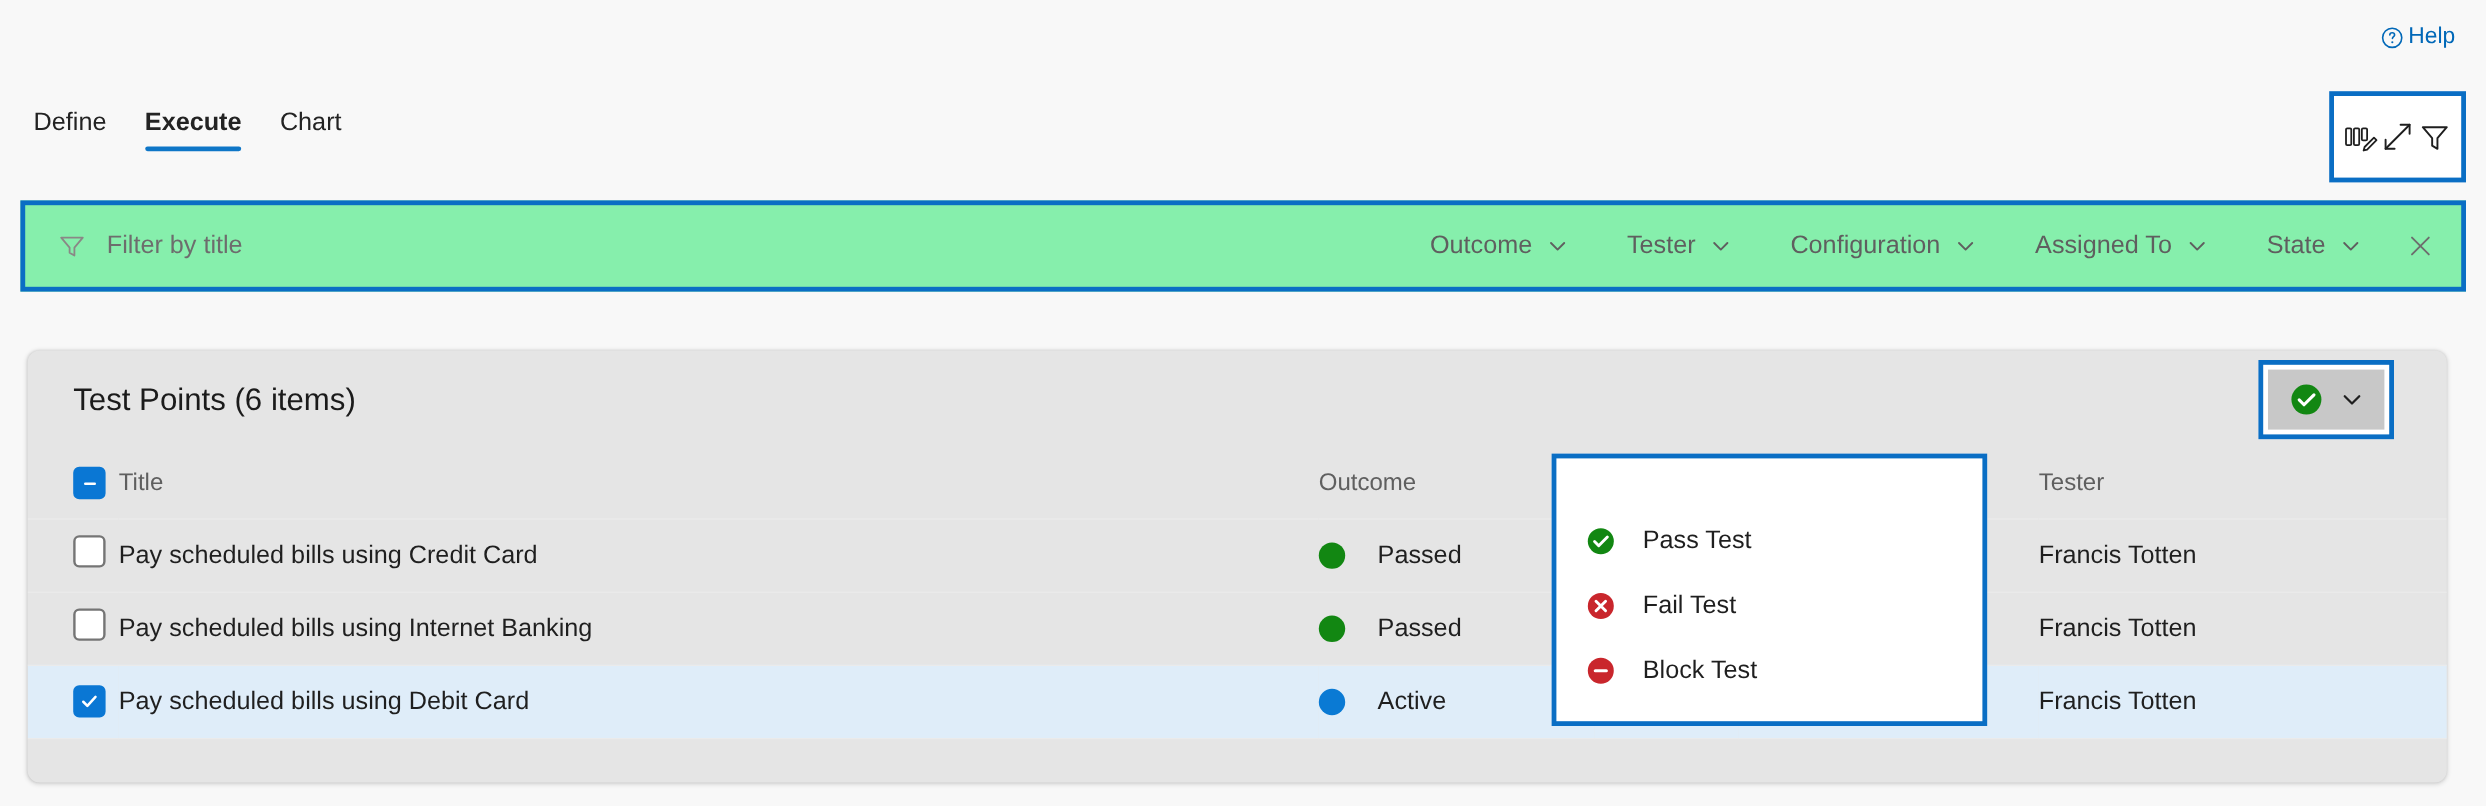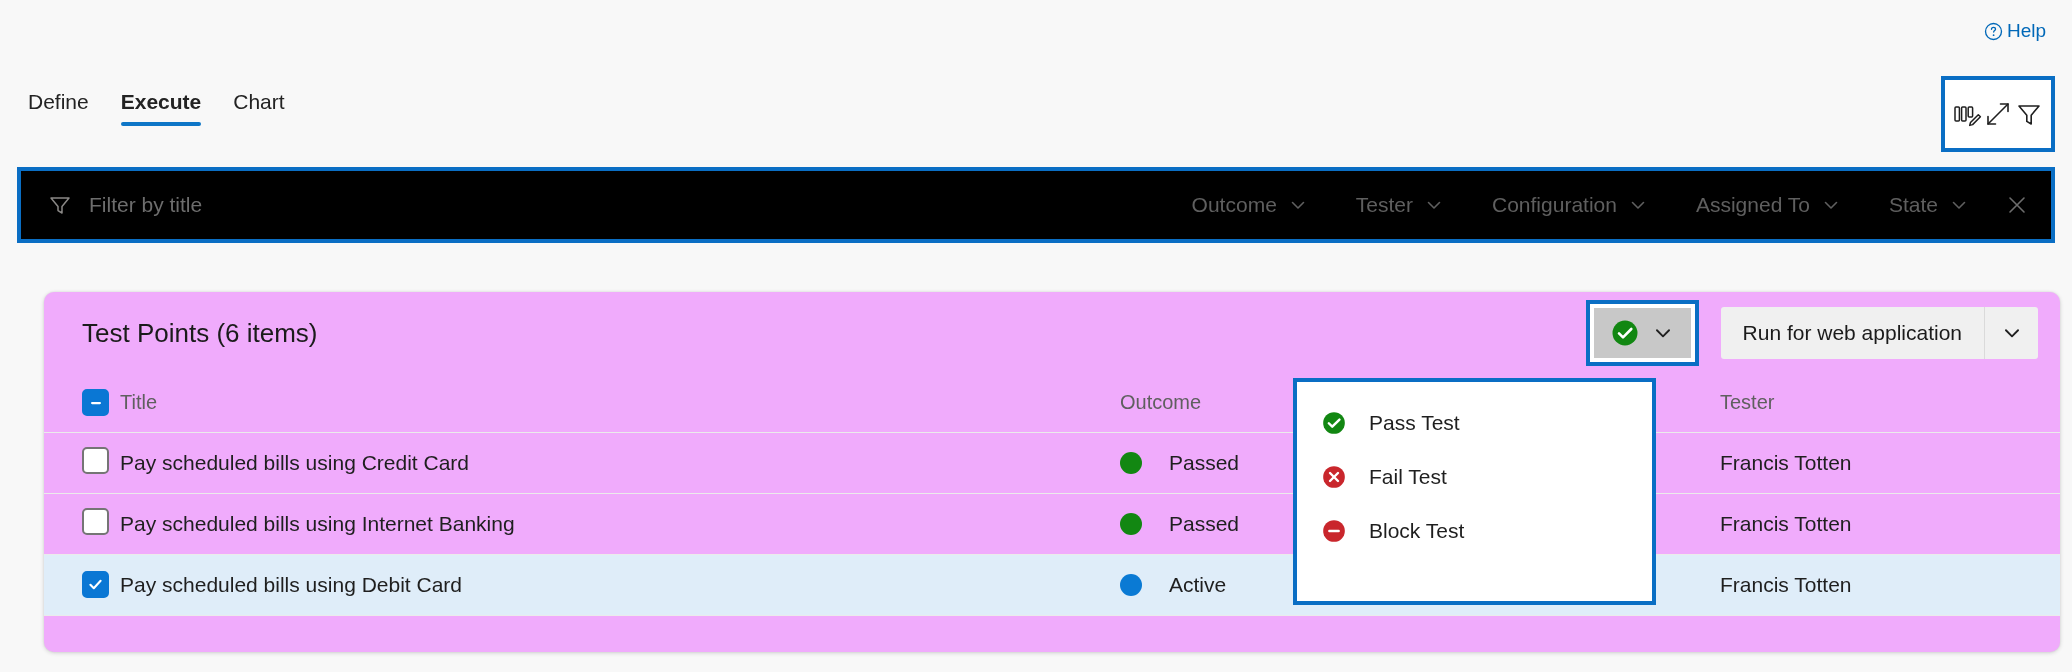--- a/index.html
+++ b/index.html
@@ -52,21 +52,21 @@
     width: 34px; height: 34px;
     display: flex; align-items: center; justify-content: center;
     cursor: pointer; color: #1f1f1f;
   }
   .tb-icon svg { display: block; }
 
   
   .filterbar-hl {
     position: absolute; left: 17px; top: 167px;
     width: 2038px; height: 76px;
-    border: 4px solid #0a6ec4; background: #000000;
+    border: 4px solid #0a6ec4; background: #86efac;
     display: flex; align-items: center;
   }
   .filter-input-wrap {
     display: flex; align-items: center; gap: 16px;
     padding-left: 26px; flex: 1 1 auto; height: 100%;
   }
   .funnel { color: #8a8886; display: block; }
   .filter-placeholder { font-size: 21px; color: #6d6d6d; }
 
   .filter-pills { display: flex; align-items: center; height: 100%; }
@@ -77,23 +77,23 @@
   }
   .chev { display: block; }
   .filter-clear {
     display: flex; align-items: center; justify-content: center;
     width: 58px; height: 100%; cursor: pointer; color: #6d6d6d;
     padding-right: 10px;
   }
 
   
   .card {
-    position: absolute; left: 44px; top: 292px;
+    position: absolute; left: 23px; top: 292px;
     width: 2016px; height: 360px;
-    background: #f0abfc; border-radius: 10px;
+    background: #e5e5e5; border-radius: 10px;
     box-shadow: 0 1px 4px rgba(0,0,0,0.16), 0 0 2px rgba(0,0,0,0.08);
     overflow: hidden;
   }
   .card-header {
     position: relative; height: 82px; display: flex; align-items: center;
     padding: 0 22px 0 38px;
   }
   .card-title { font-size: 26px; color: #1b1b1b; font-weight: 400; }
   .card-header-right {
     margin-left: auto; display: flex; align-items: center; gap: 0;
@@ -160,21 +160,21 @@
   .dot.passed { background: #128712; }
   .dot.active { background: #0a7ad4; }
 
   
   .menu-hl {
     position: absolute; left: 1293px; top: 378px;
     width: 363px; height: 227px;
     border: 4px solid #0a6ec4; background: #ffffff;
     z-index: 20;
   }
-  .menu-inner { padding: 14px 0; }
+  .menu-inner { padding: 14px 0; margin-top: 28px; }
   .menu-item {
     display: flex; align-items: center; gap: 22px;
     height: 54px; padding: 0 0 0 24px;
     font-size: 21px; color: #1f1f1f; cursor: pointer; white-space: nowrap;
   }
   .mi-icon { width: 26px; height: 26px; flex: none; display: block; }
 </style>
 </head>
 <body>
 
@@ -280,28 +280,20 @@
             <svg width="30" height="30" viewBox="0 0 30 30">
               <circle cx="15" cy="15" r="12.5" fill="#128712"></circle>
               <path d="M9 15.3l4 4L21.3 11" stroke="#ffffff" stroke-width="2.6" fill="none" stroke-linecap="round" stroke-linejoin="round"></path>
             </svg>
             <svg width="22" height="22" viewBox="0 0 20 20" fill="none" stroke="#1f1f1f" stroke-width="1.7" stroke-linecap="round" stroke-linejoin="round">
                 <path d="M4.5 7.5L10 13l5.5-5.5"></path>
               </svg>
           </div>
         </div>
 
-        <div class="run-btn-group">
-          <div class="run-btn-main">Run for web application</div>
-          <div class="run-btn-split">
-            <svg width="22" height="22" viewBox="0 0 20 20" fill="none" stroke="#1f1f1f" stroke-width="1.7" stroke-linecap="round" stroke-linejoin="round">
-                <path d="M4.5 7.5L10 13l5.5-5.5"></path>
-              </svg>
-          </div>
-        </div>
 
       </div>
     </div>
 
     <table class="tp">
       <thead>
         <tr>
           <th class="col-check">
             <span class="cb indeterminate">
               <svg class="mark" width="16" height="16" viewBox="0 0 16 16">

